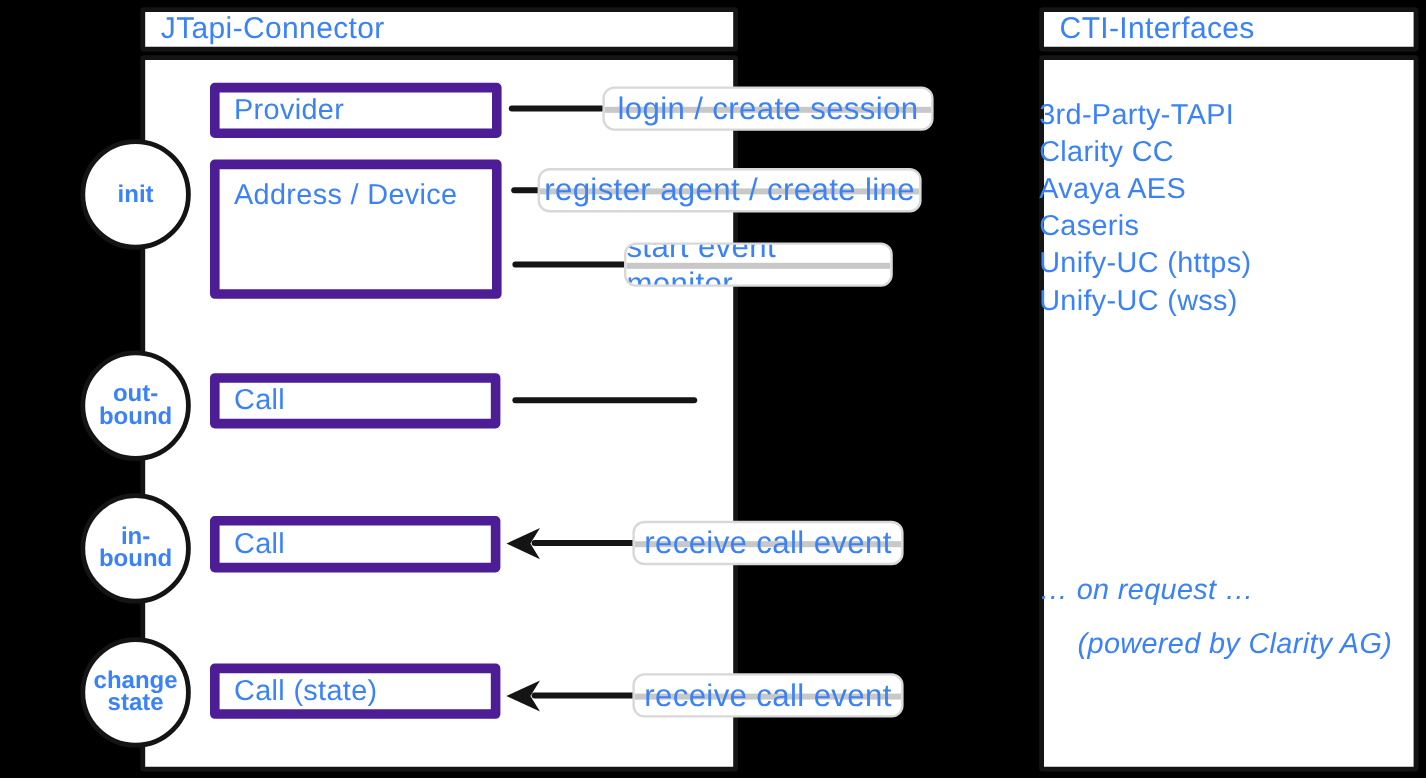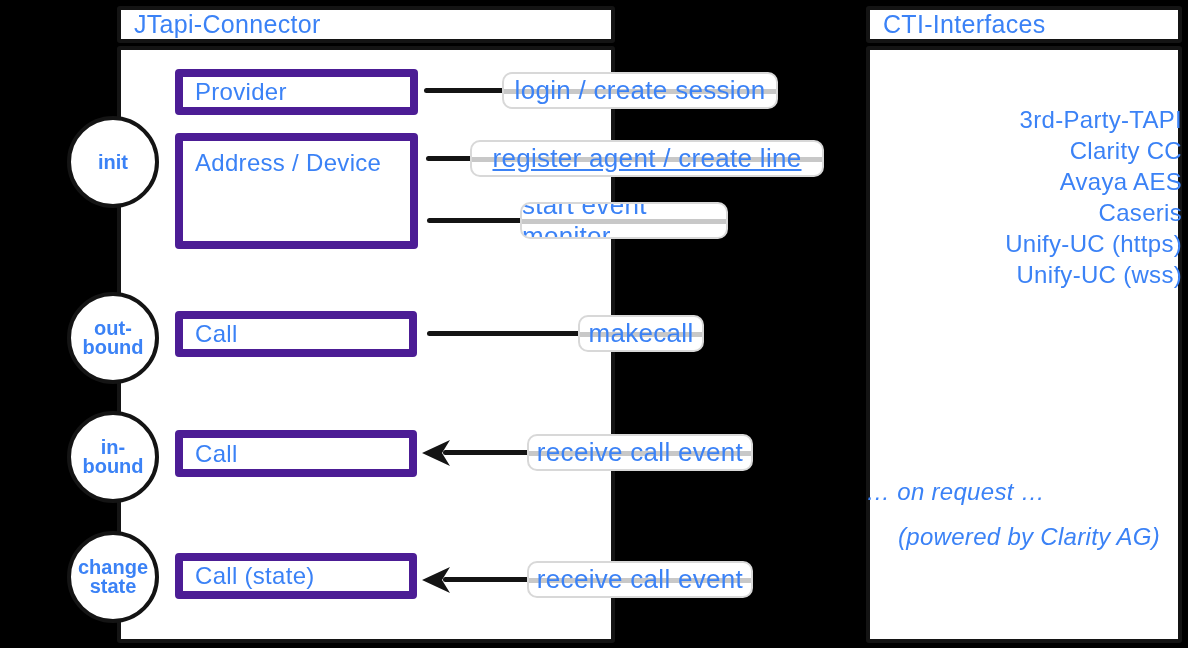--- a/index.html
+++ b/index.html
@@ -40,21 +40,21 @@
     box-sizing:border-box;z-index:5;display:flex;align-items:center;justify-content:center;
     font-size:26px;letter-spacing:.3px;overflow:hidden;
   }
   .alabel .stripe{
     position:absolute;left:0;right:0;top:50%;margin-top:-2px;height:5px;background:#c8c8c8;
   }
   .alabel span{position:relative;z-index:1;}
   
   .iface-list{
     position:absolute;left:866px;top:80px;width:316px;z-index:3;
-    text-align:right;font-size:24px;line-height:31px;letter-spacing:.3px;margin-top:24px;
+    text-align:left;font-size:24px;line-height:31px;letter-spacing:.3px;
   }
   .rfooter{
     position:absolute;left:866px;top:478px;width:316px;z-index:3;
     font-style:italic;font-size:24px;letter-spacing:.3px;
   }
   .rfooter .line2{margin-top:17px;margin-left:32px;}
 </style>
 </head>
 <body>
 
@@ -98,36 +98,32 @@
     <span>state</span>
   </div>
 
   <div class="aline" style="left:424px;top:88px;width:80px;"></div>
   <div class="alabel" style="left:502px;top:72px;width:276px;">
     <div class="stripe"></div>
     <span>login / create session</span>
   </div>
 
   <div class="aline" style="left:426px;top:156px;width:48px;"></div>
-  <div class="alabel" style="left:470px;top:140px;width:354px;text-decoration:underline;">
+  <div class="alabel" style="left:448px;top:140px;width:320px;">
     <div class="stripe"></div>
     <span>register agent / create line</span>
   </div>
 
   <div class="aline" style="left:427px;top:218px;width:96px;"></div>
-  <div class="alabel" style="left:520px;top:202px;width:208px;">
+  <div class="alabel" style="left:520px;top:202px;width:224px;">
     <div class="stripe"></div>
     <span>start event monitor</span>
   </div>
 
   <div class="aline" style="left:427px;top:331px;width:154px;"></div>
-  <div class="alabel" style="left:578px;top:315px;width:126px;">
-    <div class="stripe"></div>
-    <span>makecall</span>
-  </div>
 
   <svg class="ahead" style="left:421px;top:438px;" viewBox="0 0 30 30">
     <path d="M1 15 L29 2 L21 15 L29 28 Z" fill="#141414"></path>
   </svg>
   <div class="aline" style="left:443px;top:450px;width:88px;"></div>
   <div class="alabel" style="left:527px;top:434px;width:226px;">
     <div class="stripe"></div>
     <span>receive call event</span>
   </div>
 

